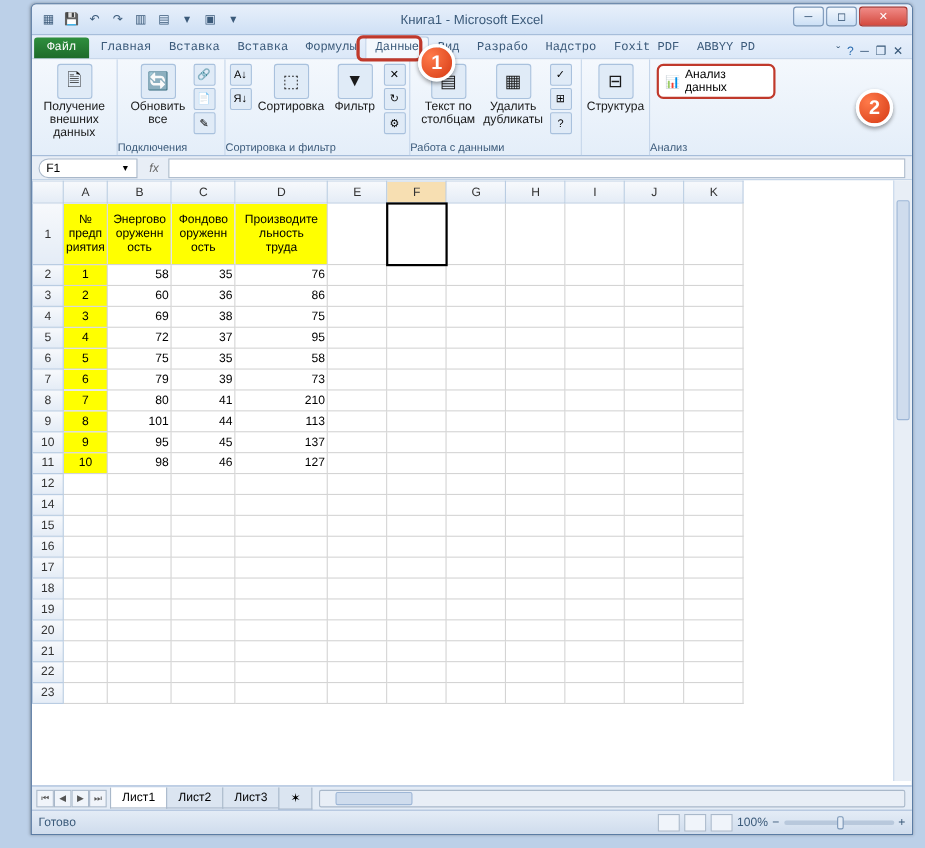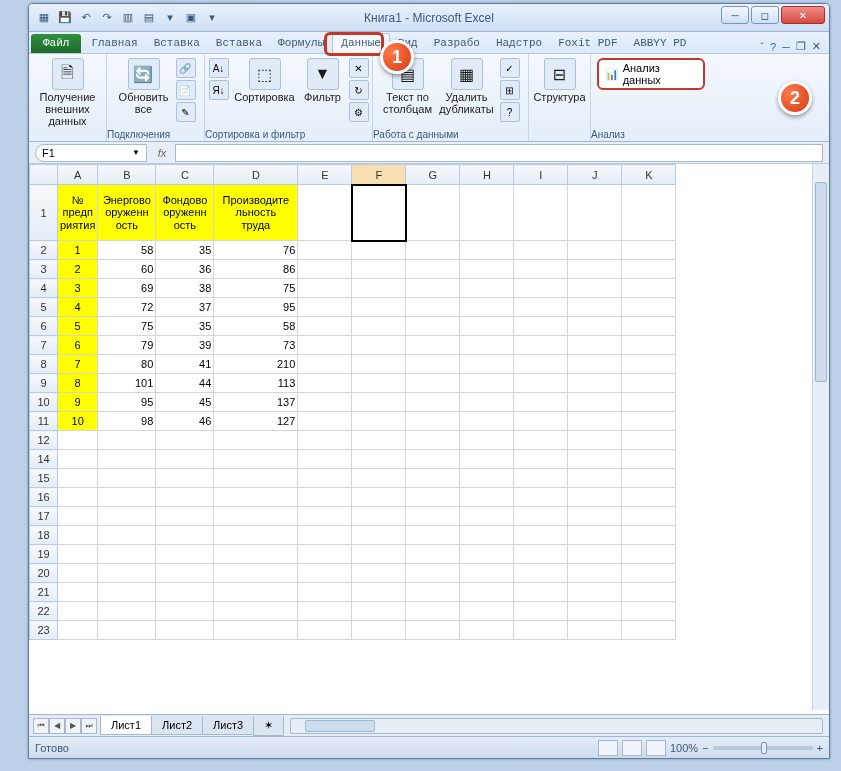--- a/index.html
+++ b/index.html
@@ -20,21 +20,21 @@
 .ribbon-body{height:88px;background:linear-gradient(#f4f8fd,#e4eef9);border-bottom:1px solid #9db6d6;display:flex;position:relative;}
 .rgroup{border-right:1px solid #c6d6ea;padding:2px 6px;display:flex;flex-direction:column;align-items:center;position:relative;}
 .rgroup-label{font-size:10px;color:#3b5a7a;text-align:left;position:absolute;bottom:1px;left:0;right:0;}
 .rgroup-items{display:flex;gap:4px;height:70px;align-items:flex-start;}
 .rbig{display:flex;flex-direction:column;align-items:center;width:56px;padding-top:2px;text-align:center;font-size:10px;color:#1a1a1a;gap:1px;}
 .rbig .ricon{width:32px;height:32px;background:#e0ebf7;border:1px solid #a9c1dd;border-radius:3px;display:flex;align-items:center;justify-content:center;font-size:16px;}
 .rsmall-col{display:flex;flex-direction:column;gap:2px;padding-top:2px;}
 .rsmall{width:20px;height:20px;background:#e0ebf7;border:1px solid #a9c1dd;border-radius:2px;display:flex;align-items:center;justify-content:center;font-size:10px;}
 .analysis-btn{display:flex;align-items:center;gap:4px;padding:2px 6px;border:2px solid #c0392b;border-radius:6px;background:#fff;margin-top:2px;}
 .namebox-row{height:22px;background:#e8eef6;border-bottom:1px solid #b5c9e1;display:flex;align-items:center;}
-.namebox{width:112px;height:18px;margin-left:6px;background:#fff;border:1px solid #a9b8ca;border-radius:9px 0 0 9px;padding:0 6px;display:flex;align-items:center;justify-content:space-between;font-size:11px;}
+.namebox{width:90px;height:18px;margin-left:6px;background:#fff;border:1px solid #a9b8ca;border-radius:9px 0 0 9px;padding:0 6px;display:flex;align-items:center;justify-content:space-between;font-size:11px;}
 .fx-area{display:flex;align-items:center;gap:4px;margin-left:6px;flex:1;}
 .fx-btn{width:18px;height:16px;display:flex;align-items:center;justify-content:center;color:#6a6a6a;font-style:italic;}
 .formula-bar{flex:1;height:18px;background:#fff;border:1px solid #a9b8ca;margin-right:6px;}
 .grid-wrap{position:absolute;top:160px;left:0;right:0;bottom:48px;background:#fff;overflow:hidden;}
 .grid{border-collapse:collapse;table-layout:fixed;}
 .grid th,.grid td{border:1px solid #d4d4d4;height:19px;font-size:11px;padding:0 2px;overflow:hidden;white-space:nowrap;}
 .grid th{background:linear-gradient(#f7f9fc,#e4ecf6);color:#333;font-weight:normal;text-align:center;border-color:#b9cce2;}
 .grid th.rowh{width:28px;}
 .grid td{text-align:right;}
 .hdr-row th{height:20px;}

